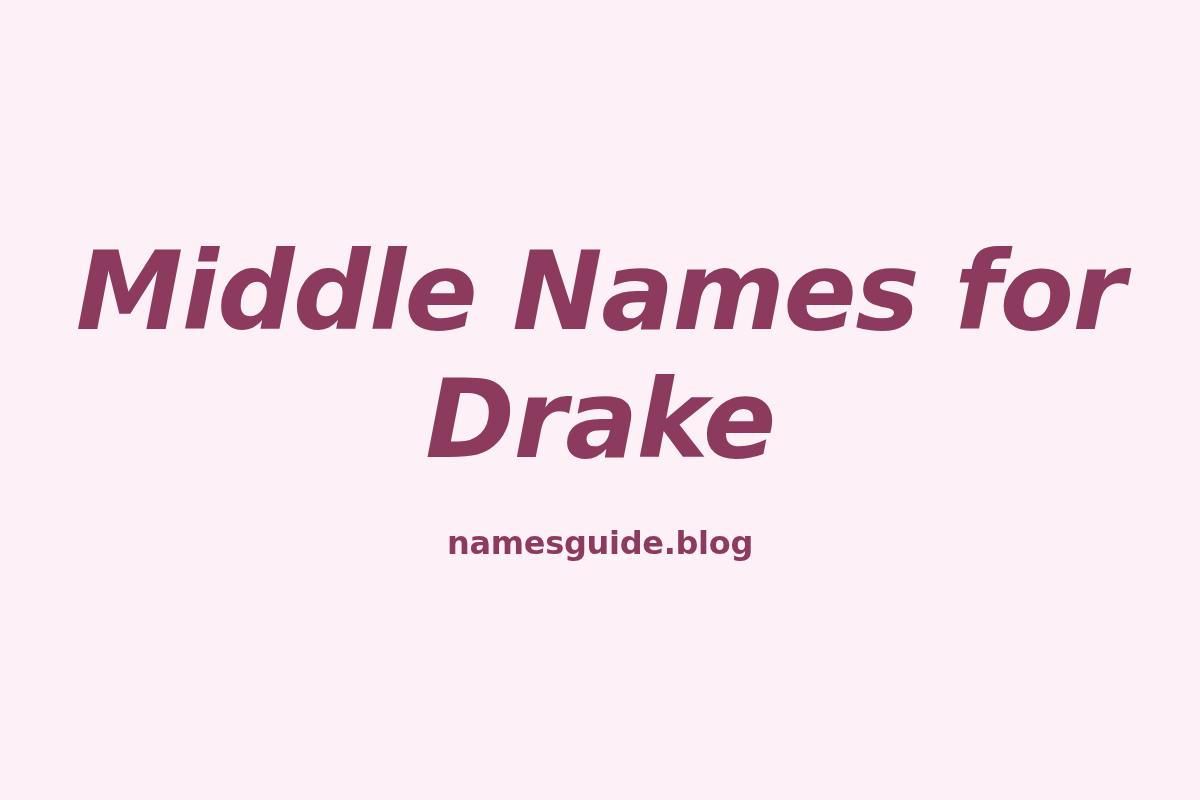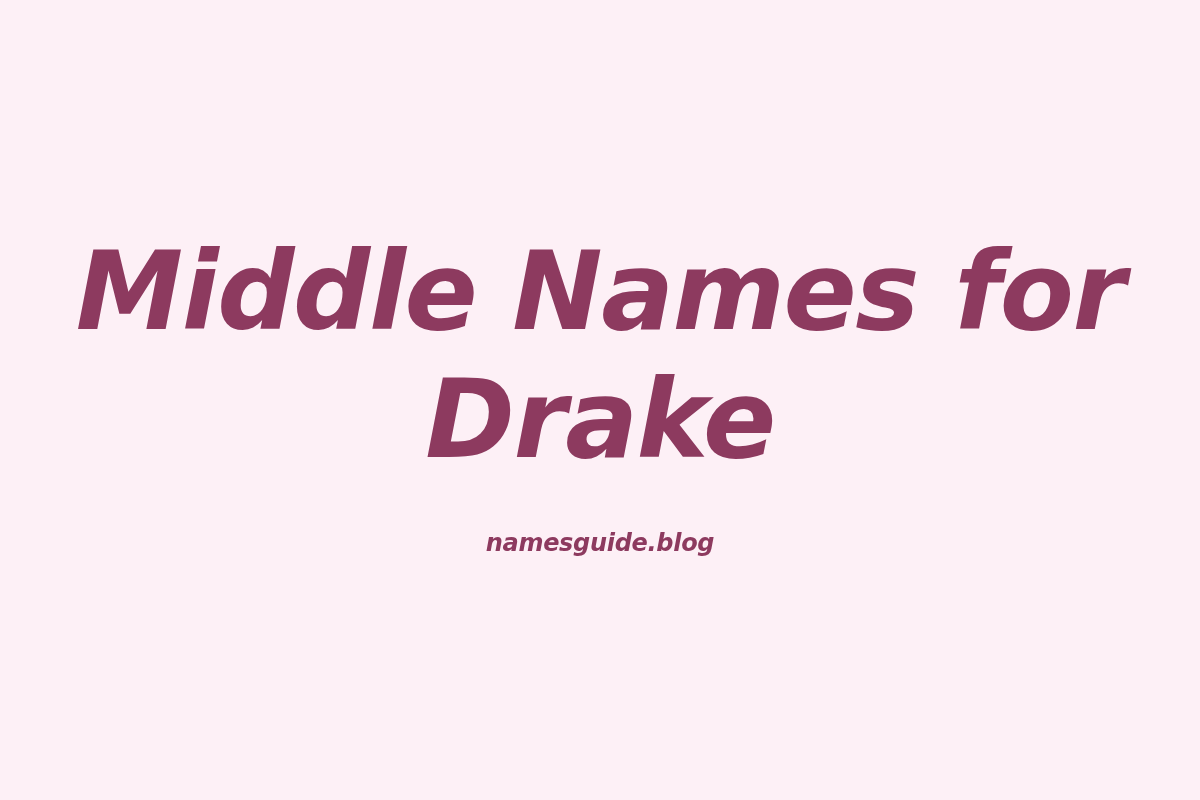--- a/index.html
+++ b/index.html
@@ -58,23 +58,22 @@
     left: 0;
     top: 524px;
     width: 1200px;
     text-align: center;
   }
 
   #site-credit {
     margin: 0;
     color: #8d3a5f;
     font-family: "DejaVu Sans", sans-serif;
-    font-size: 24px;
+    font-size: 32px;
     font-weight: 700;
-    font-style: italic;
     line-height: 38px;
     letter-spacing: -0.3px;
     text-align: center;
   }
 </style>
 </head>
 <body>
 
 <div id="canvas">
 

